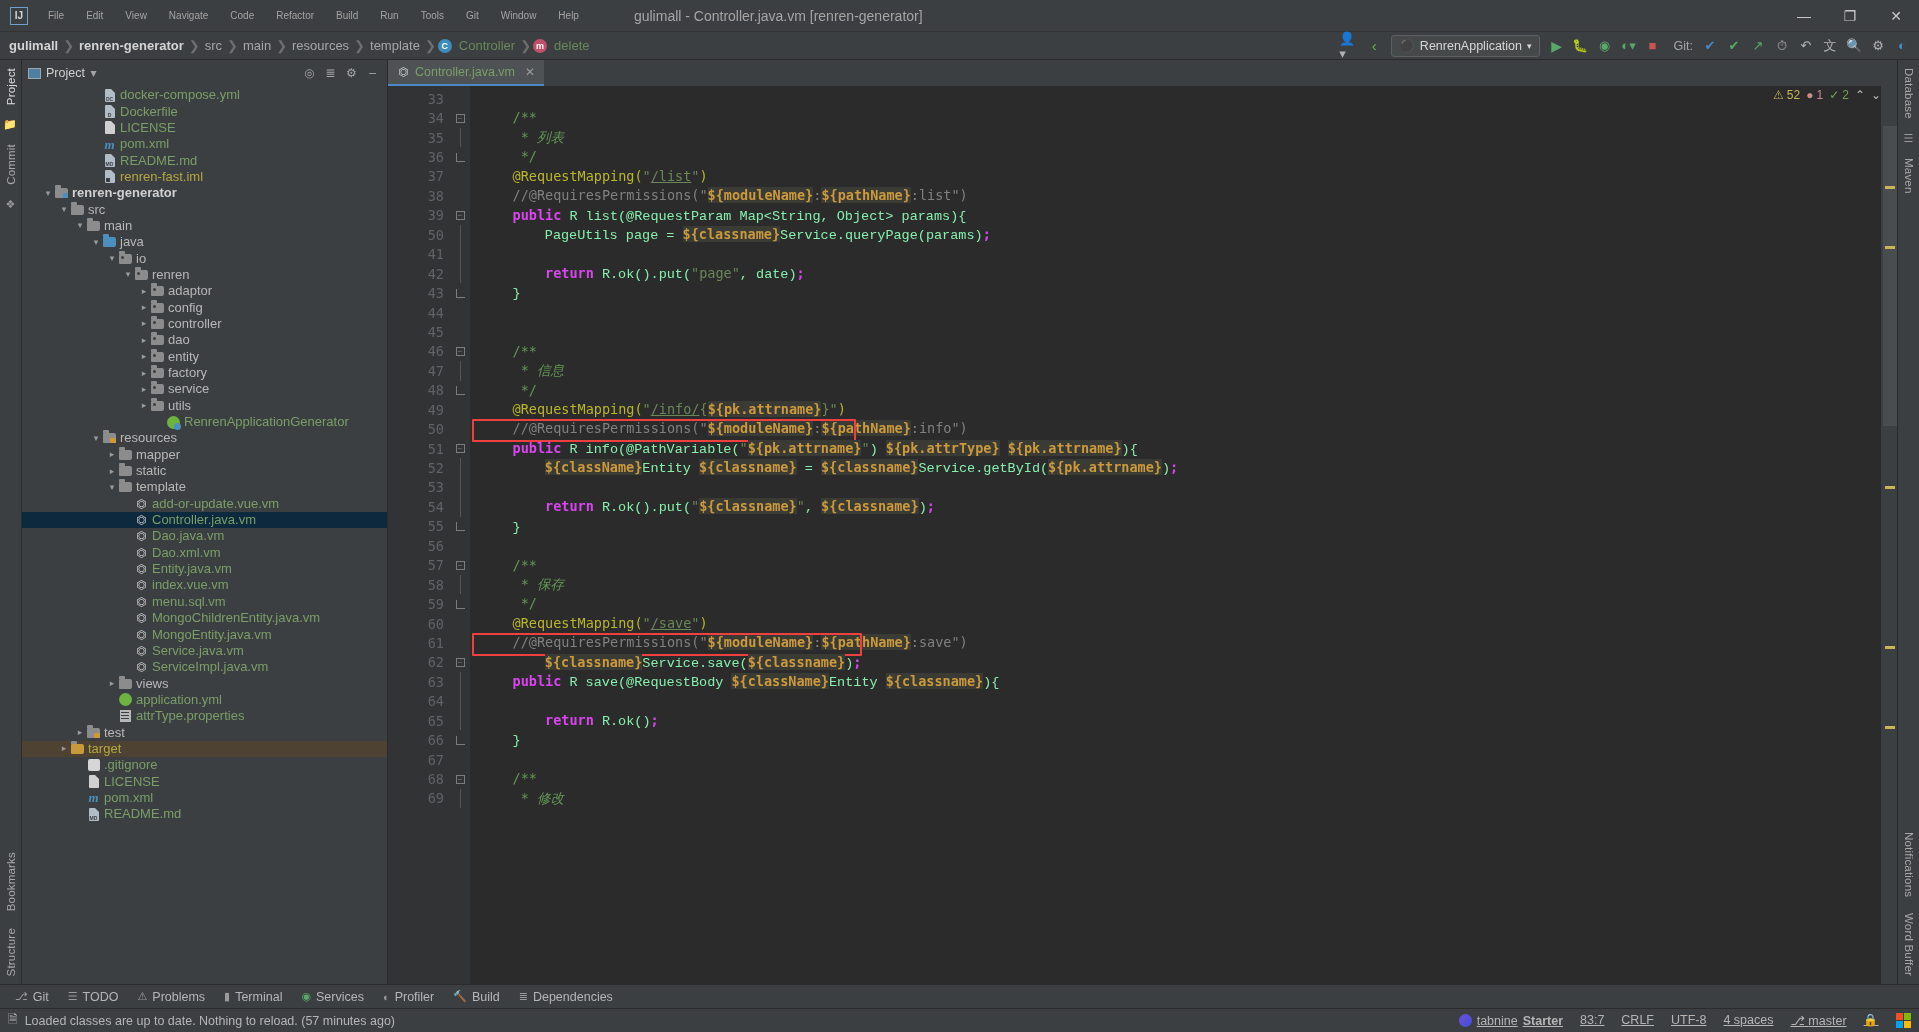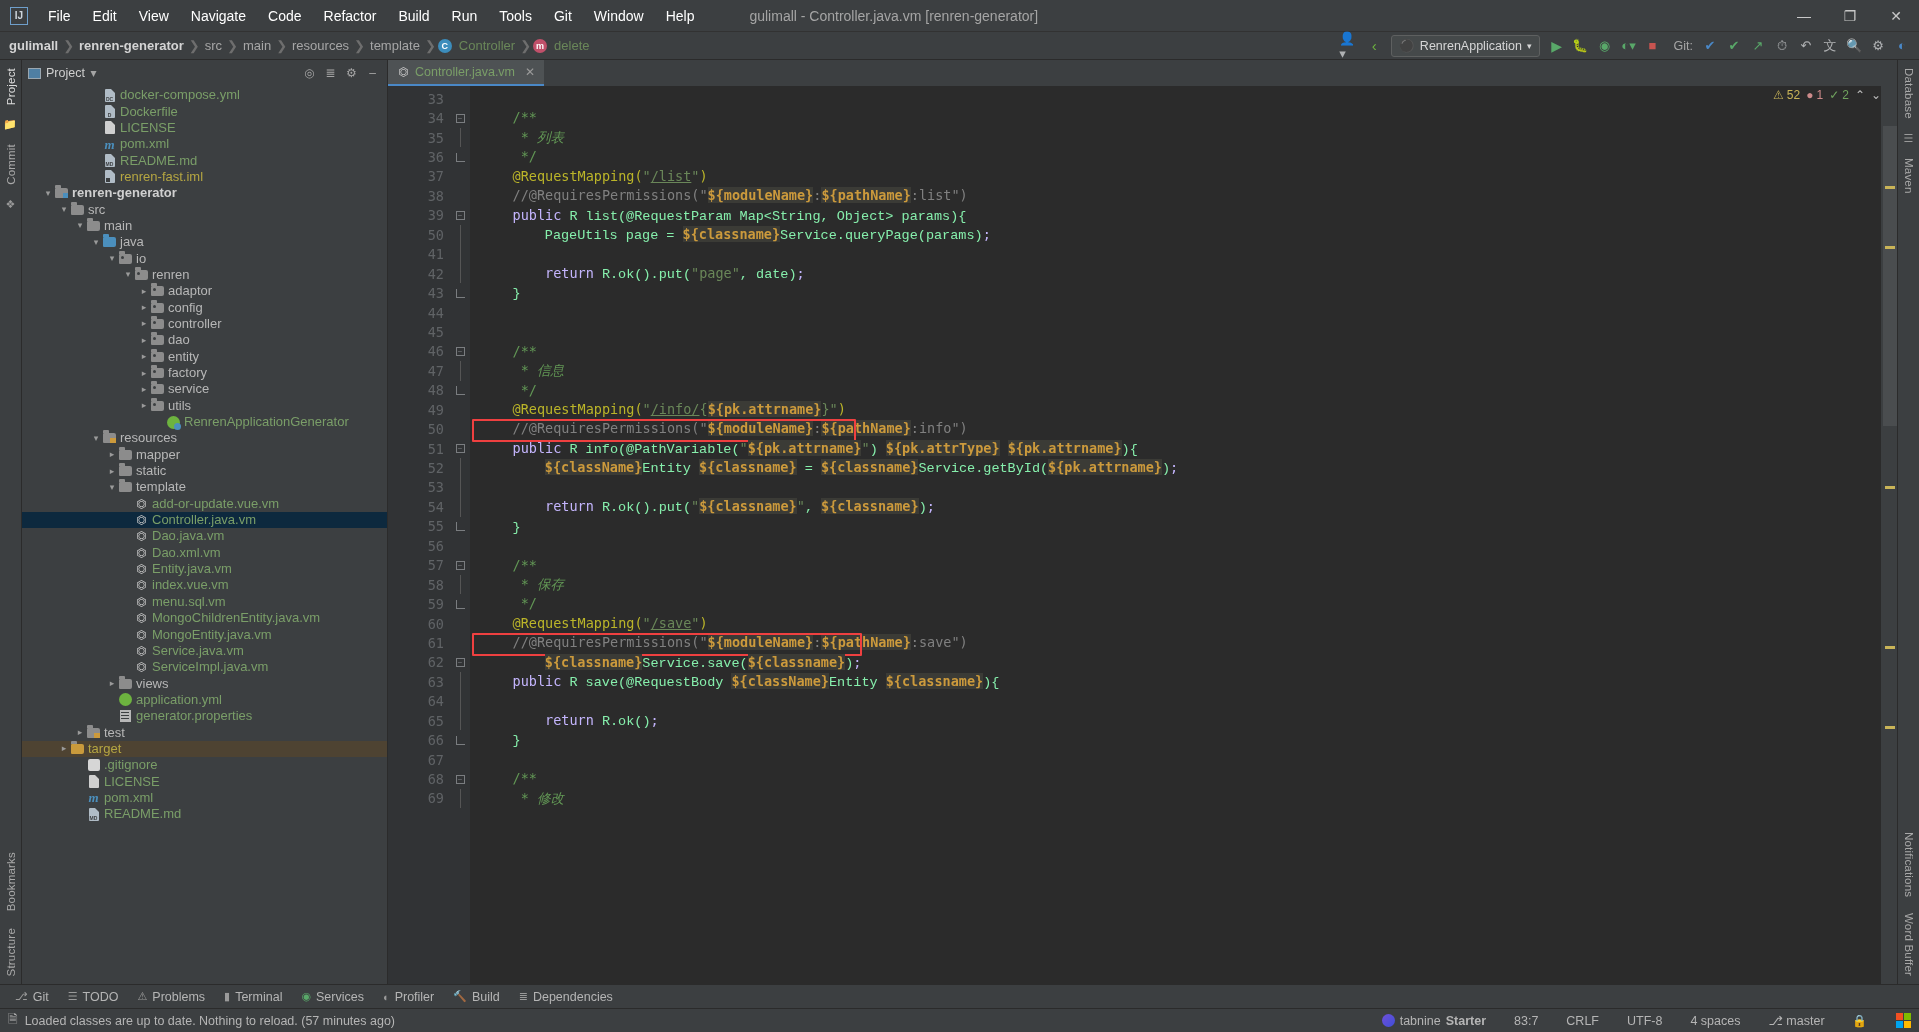--- a/index.html
+++ b/index.html
@@ -17,21 +17,21 @@
     height: 32px; background: #3c3f41; display: flex; align-items: center;
     flex: 0 0 32px; border-bottom: 1px solid #323232;
   }
   .ij-logo {
     width: 18px; height: 18px; margin: 0 9px 0 10px; border: 1px solid #6f9fcb;
     color: #cfd6dd; font-size: 10px; font-weight: bold; display: flex;
     align-items: center; justify-content: center; background: #3c3f41;
   }
   .menu { display: flex; align-items: center; gap: 0px; }
   .menu-item {
-    font-size: 14px; color: #ffffff; padding: 4px 11px; cursor: default;
+    font-size: 10px; color: #a3a3a3; padding: 4px 11px; cursor: default;
   }
   .title-project {
     font-size: 14px; color: #a5a5a5; margin-left: 44px;
   }
   .win-ctrl { margin-left: auto; display: flex; align-items: center; }
   .win-btn {
     width: 46px; height: 31px; display: flex; align-items: center;
     justify-content: center; font-size: 14px; color: #c8c8c8;
   }
 
@@ -191,21 +191,21 @@
     flex: 1; background: #2b2b2b; padding-top: 3px; overflow: hidden;
     font-family: "DejaVu Sans Mono", monospace; font-size: 13.5px;
     position: relative; min-width: 0;
   }
   .cl { height: 19.45px; line-height: 19.45px; white-space: pre; padding-left: 10px; position: relative; }
   .cl.boxed::before {
     content: ""; position: absolute; left: 2px; top: 0px; height: 19px;
     border: 2px solid #ef4040; border-radius: 1px; width: var(--bw, 380px);
     pointer-events: none;
   }
-  .kw { color: #c4b5fd; font-weight: normal; }
+  .kw { color: #d946ef; font-weight: bold; }
   .str { color: #6a8759; }
   .cmt { color: #808080; }
   .doc { color: #629755; }
   .doctxt { color: #629755; font-style: italic; }
   .ann { color: #bbb529; }
   .plain { color: #86efac; font-family: Liberation Mono, monospace; }
   .vref { color: #cc9a3c; font-weight: bold; background: #3b3b36; }
   .urlstr { color: #6a8759; text-decoration: underline; }
 
   
@@ -235,21 +235,21 @@
   }
   .bb-ico { font-size: 11px; color: #9a9a9a; }
 
   
   .statusbar {
     height: 24px; flex: 0 0 24px; background: #3c3f41; display: flex;
     align-items: center; padding: 0 8px; font-size: 12.5px; color: #b5b5b5;
     border-top: 1px solid #2b2b2b;
   }
   .sb-msg { display: flex; align-items: center; gap: 7px; }
-  .sb-right { margin-left: auto; display: flex; align-items: center; gap: 28px; }
+  .sb-right { margin-left: auto; display: flex; gap: 17px; text-decoration: underline; }
   .sb-item { font-size: 12.5px; color: #b5b5b5; }
   .tabnine {
     display: flex; align-items: center; gap: 5px;
   }
   .tn-dot {
     width: 13px; height: 13px; border-radius: 50%;
     background: linear-gradient(135deg,#6f4fd8 0%, #3f4fd8 100%);
   }
   .win-logo { display: grid; grid-template-columns: 7px 7px; grid-template-rows: 7px 7px; gap: 1.5px; }
   .win-logo i { display:block; }
@@ -625,21 +625,21 @@
             <span class="ico">
               <span class="yml-ico"></span>
             </span>
             <span class="lbl c-green">application.yml</span>
           </div>
           <div class="row" style="padding-left: 84px;">
             <span class="arrow empty">▸</span>
             <span class="ico">
               <span class="props-ico"></span>
             </span>
-            <span class="lbl c-green">generator.properties</span>
+            <span class="lbl c-green">attrType.properties</span>
           </div>
           <div class="row" style="padding-left: 52px;">
             <span class="arrow">▸</span>
             <span class="ico">
               <span class="fold res"></span>
             </span>
             <span class="lbl c-grey">test</span>
           </div>
           <div class="row target-bg" style="padding-left: 36px;">
             <span class="arrow">▸</span>

